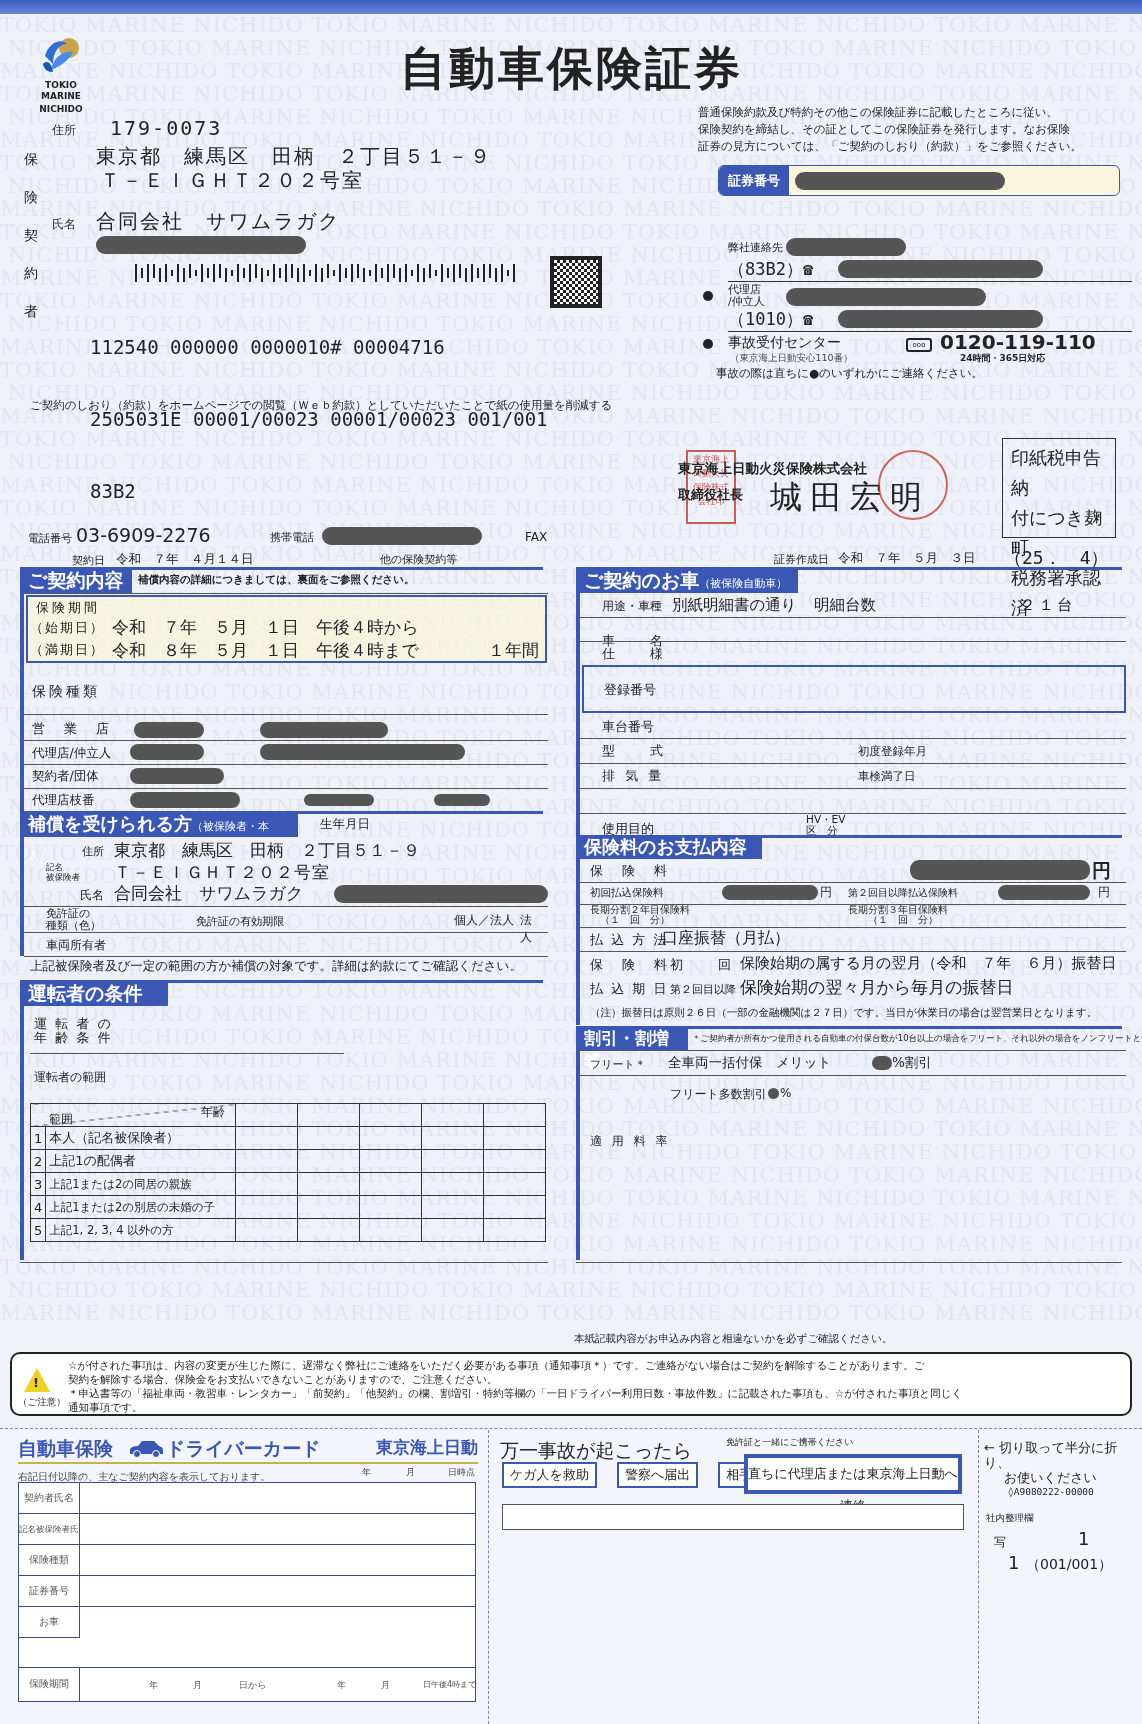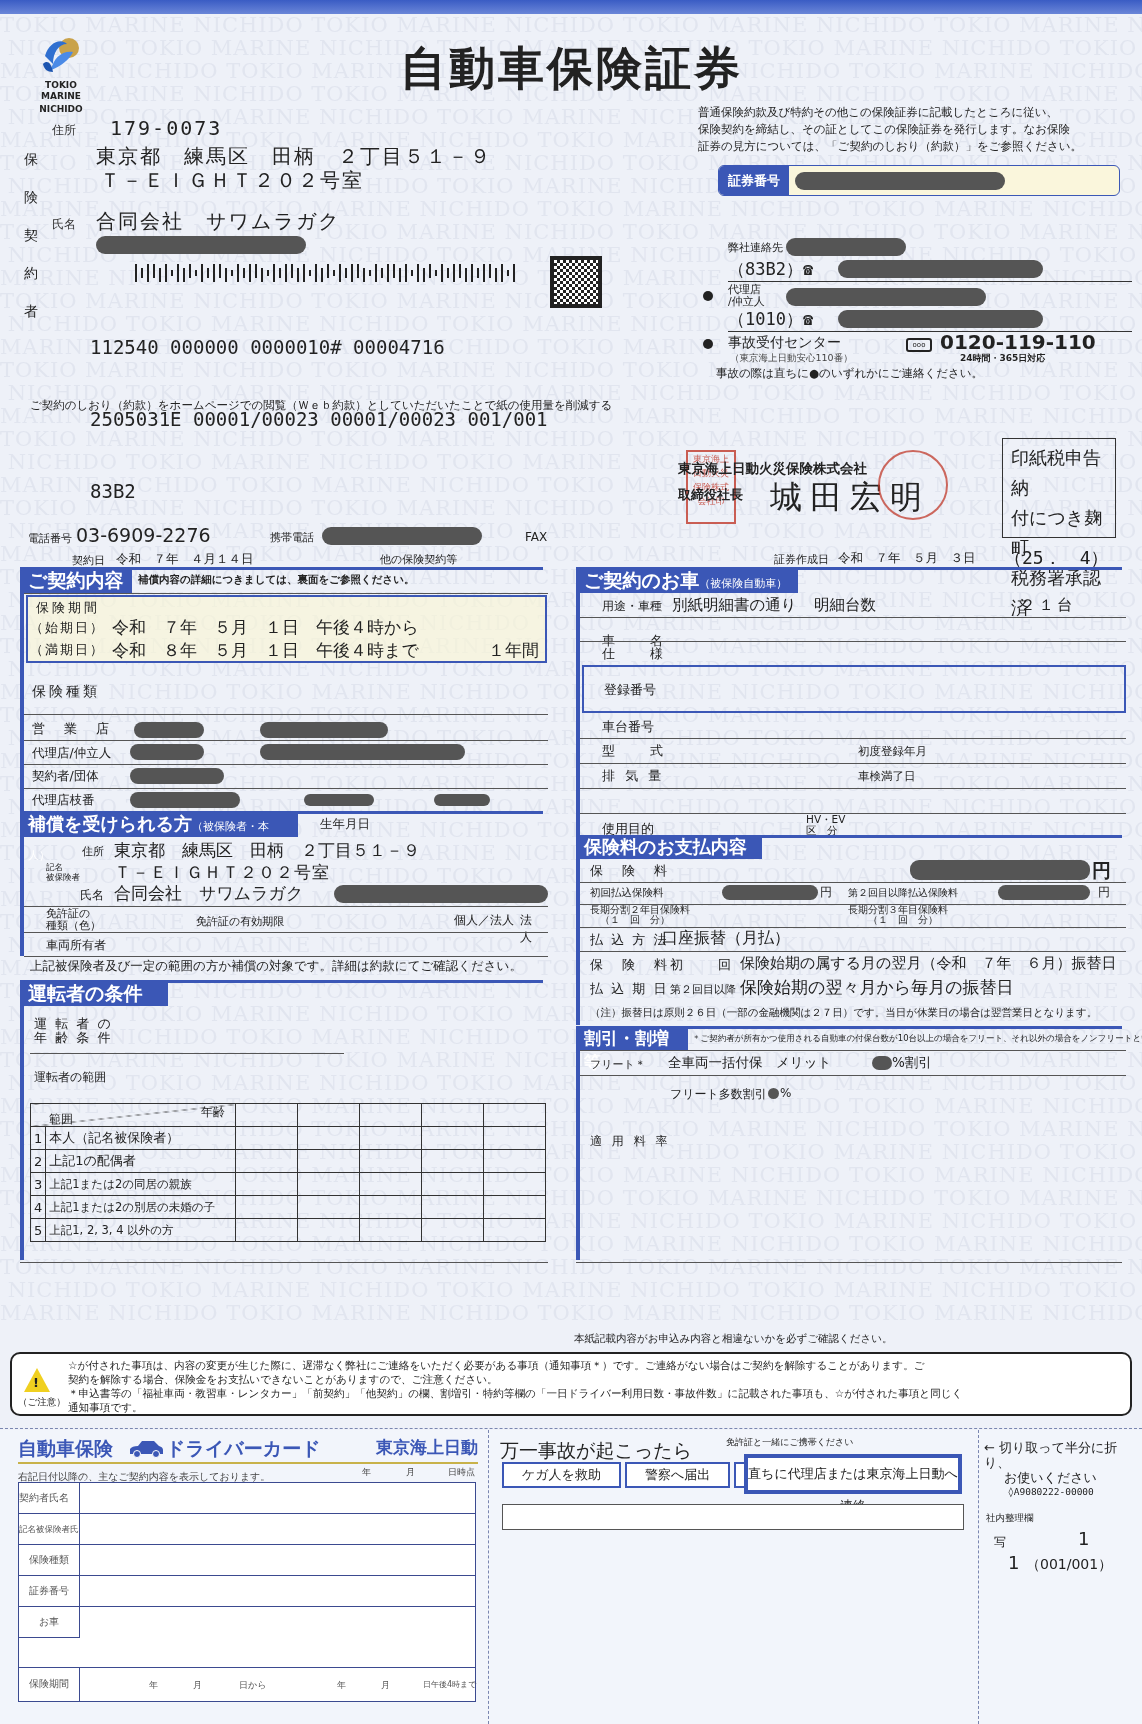--- a/index.html
+++ b/index.html
@@ -14,21 +14,21 @@
 .title{left:400px;top:38px;font-size:46px;font-weight:bold;letter-spacing:3px;color:#222}
 .lbl{font-size:12px;color:#333}
 .v20{font-size:20px;letter-spacing:2px}
 .mono{font-family:"DejaVu Sans Mono",monospace}
 .redact{background:#555;border-radius:9px;height:18px}
 .bluehdr{background:#3b57b6;color:#fff;font-weight:bold;border-radius:8px 0 0 0;padding:0 8px}
 .sect{border-left:4px solid #3b57b6;border-top:3px solid #3b57b6}
 .rowlbl{font-size:14px;letter-spacing:3px;position:absolute}
 table.drv{border-collapse:collapse}
 table.drv td{border:1px solid #333;height:23px;font-size:13px;padding:0 3px}
-.step{border:2px solid #3b57b6;background:#fff;font-size:13px;padding:2px 18px;display:inline-block;margin-right:4px}
+.step{border:2px solid #3b57b6;background:#fff;font-size:13px;padding:2px 6px;display:inline-block;margin-right:20px}
 .dashed-h{border-top:1.5px dashed #7a86b0}
 .dashed-v{border-left:1.5px dashed #7a86b0}
 </style>
 </head>
 <body>
 
 <div class="abs topbar"></div>
 <div class="abs wm">TOKIO MARINE NICHIDO TOKIO MARINE NICHIDO TOKIO MARINE NICHIDO TOKIO MARINE NICHIDO
  NICHIDO TOKIO MARINE NICHIDO TOKIO MARINE NICHIDO TOKIO MARINE NICHIDO TOKIO MARINE
 MARINE NICHIDO TOKIO MARINE NICHIDO TOKIO MARINE NICHIDO TOKIO MARINE NICHIDO TOKIO
@@ -488,21 +488,21 @@
       </svg>
   </span>
   <span style="position:absolute;left:148px;top:0;font-size:19px;color:#3b57b6;font-weight:bold">ドライバーカード</span>
   <span style="position:absolute;right:0;top:0;font-size:17px;color:#3b57b6;font-weight:bold">東京海上日動</span>
 </div>
 <div class="abs" style="left:18px;top:1470px;font-size:10px;color:#444">右記日付以降の、主なご契約内容を表示しております。</div>
 <div class="abs" style="left:362px;top:1466px;font-size:9px;color:#444">年</div>
 <div class="abs" style="left:406px;top:1466px;font-size:9px;color:#444">月</div>
 <div class="abs" style="left:448px;top:1466px;font-size:9px;color:#444">日時点</div>
 <div class="abs" style="left:18px;top:1482px;width:458px;height:220px;border:1.5px solid #3b4a90;background:#fff">
-  <div style="position:absolute;left:0;top:0;width:61px;height:31px;border-right:1.5px solid #3b4a90;border-bottom:1.5px solid #3b4a90;font-size:10px;line-height:30px;color:#555">契約者氏名</div>
+  <div style="position:absolute;left:0;top:0;width:61px;height:31px;border-right:1.5px solid #3b4a90;border-bottom:1.5px solid #3b4a90;font-size:10px;text-align:center;line-height:30px;color:#555">契約者氏名</div>
   <div style="position:absolute;left:61px;top:30px;width:396px;border-top:1.5px solid #3b4a90"></div>
   <div style="position:absolute;left:0;top:31px;width:61px;height:31px;border-right:1.5px solid #3b4a90;border-bottom:1.5px solid #3b4a90;font-size:8.5px;text-align:center;line-height:30px;color:#555;white-space:nowrap;overflow:hidden">記名被保険者氏名</div>
   <div style="position:absolute;left:61px;top:61px;width:396px;border-top:1.5px solid #3b4a90"></div>
   <div style="position:absolute;left:0;top:62px;width:61px;height:31px;border-right:1.5px solid #3b4a90;border-bottom:1.5px solid #3b4a90;font-size:10px;text-align:center;line-height:30px;color:#555">保険種類</div>
   <div style="position:absolute;left:61px;top:92px;width:396px;border-top:1.5px solid #3b4a90"></div>
   <div style="position:absolute;left:0;top:93px;width:61px;height:31px;border-right:1.5px solid #3b4a90;border-bottom:1.5px solid #3b4a90;font-size:10px;text-align:center;line-height:30px;color:#555">証券番号</div>
   <div style="position:absolute;left:61px;top:123px;width:396px;border-top:1.5px solid #3b4a90"></div>
   <div style="position:absolute;left:0;top:124px;width:61px;height:31px;border-right:1.5px solid #3b4a90;border-bottom:1.5px solid #3b4a90;font-size:10px;text-align:center;line-height:30px;color:#555">お車</div>
   <div style="position:absolute;left:0;top:184px;width:457px;border-top:1.5px solid #3b4a90"></div>
   <div style="position:absolute;left:0;top:185px;width:61px;height:33px;border-right:1.5px solid #3b4a90;font-size:10px;text-align:center;line-height:32px;color:#555">保険期間</div>

